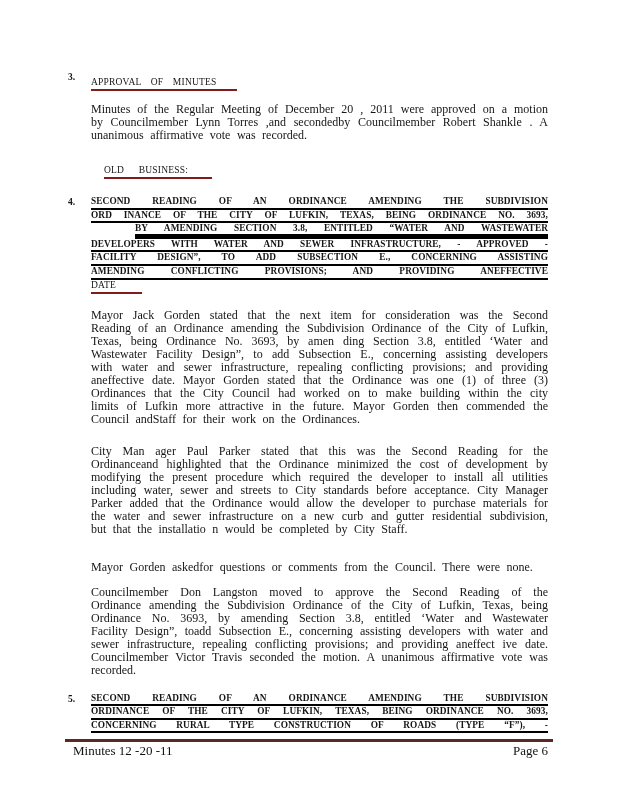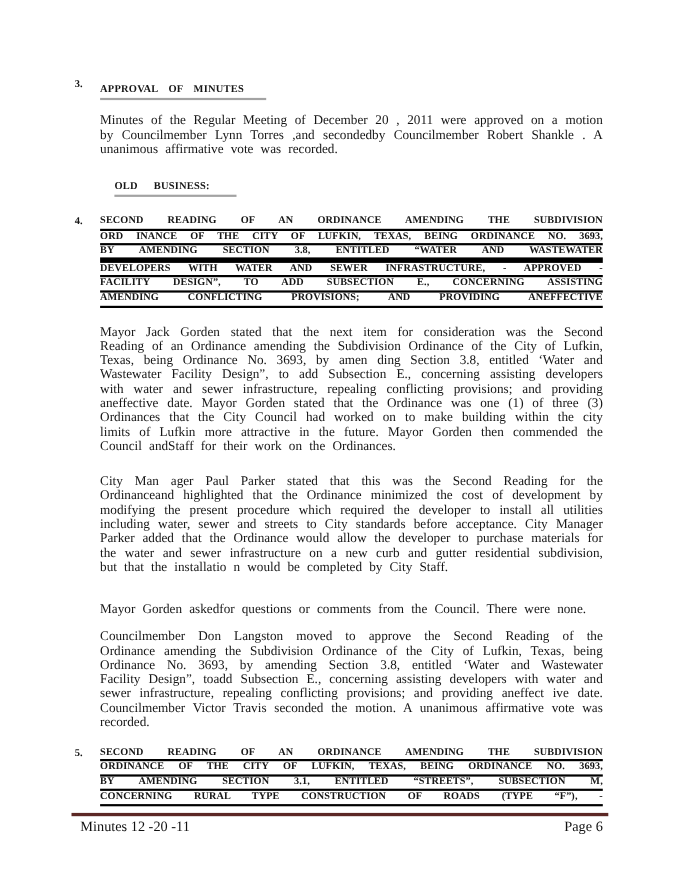--- a/index.html
+++ b/index.html
@@ -23,38 +23,38 @@
   .item { display: flex; align-items: flex-start; }
   .num {
     width: 23px; flex: none;
     font-weight: bold; font-size: 9.5px; line-height: 13px;
   }
   .ibody { flex: 1; min-width: 0; }
 
   
   .h-inline {
     display: inline-block;
-    font-weight: bold; font-size: 9.5px; line-height: 11px;
-    border-bottom: 2px solid #a3a3a3;
+    font-weight: normal; font-size: 9.5px; line-height: 11px;
+    border-bottom: 2px solid #7f1d1d;
     padding-bottom: 1px;
     letter-spacing: 0.2px;
   }
   .apr { word-spacing: 7px; padding-right: 20px; }
   .oldbiz-wrap { margin-left: -8px; margin-top: 17px; }
   .oldbiz { word-spacing: 12px; padding-right: 24px; margin-left: 44px; }
 
   
   .hrow {
     font-weight: bold; font-size: 9.3px; line-height: 10.6px;
     letter-spacing: 0.1px;
     text-align: justify; text-align-last: justify;
     border-bottom: 2px solid #000;
     padding-bottom: 1px;
   }
-  .hrow.thick { border-bottom-width: 5px; padding-bottom: 0; }
+  .hrow.thick { border-bottom-width: 5px; padding-bottom: 0; margin-left: 44px; }
   .hrow.last {
     text-align: left; text-align-last: left;
     border-bottom: none; padding-bottom: 0;
   }
   .hrow.last .h-inline { padding-right: 26px; word-spacing: 0; }
 
   .para {
     font-size: 12px; line-height: 13px;
     text-align: justify;
     word-spacing: 3.5px;
@@ -108,20 +108,23 @@
 
     <div class="item mt-item4">
       <div class="num">4.</div>
       <div class="ibody">
         <div class="hrow">SECOND READING OF AN ORDINANCE AMENDING THE SUBDIVISION</div>
         <div class="hrow">ORD INANCE OF THE CITY OF LUFKIN, TEXAS, BEING ORDINANCE NO. 3693,</div>
         <div class="hrow thick">BY AMENDING SECTION 3.8, ENTITLED “WATER AND WASTEWATER</div>
         <div class="hrow">DEVELOPERS WITH WATER AND SEWER INFRASTRUCTURE, - APPROVED -</div>
         <div class="hrow">FACILITY DESIGN”, TO ADD SUBSECTION E., CONCERNING ASSISTING</div>
         <div class="hrow">AMENDING CONFLICTING PROVISIONS; AND PROVIDING ANEFFECTIVE</div>
+        <div class="hrow last">
+          <span class="h-inline">DATE</span>
+        </div>
       </div>
     </div>
 
     <div class="item mt-p1">
       <div class="num"></div>
       <div class="ibody">
         <p class="para">Mayor Jack Gorden stated that the next item for consideration was the Second Reading of an Ordinance amending the Subdivision Ordinance of the City of Lufkin, Texas, being Ordinance No. 3693, by amen ding Section 3.8, entitled ‘Water and Wastewater Facility Design”, to add Subsection E., concerning assisting developers with water and sewer infrastructure, repealing conflicting provisions; and providing aneffective date. Mayor Gorden stated that the Ordinance was one (1) of three (3) Ordinances that the City Council had worked on to make building within the city limits of Lufkin more attractive in the future. Mayor Gorden then commended the Council andStaff for their work on the Ordinances.</p>
       </div>
     </div>
     <div class="item mt-p2">
@@ -141,21 +144,20 @@
       <div class="ibody">
         <p class="para">Councilmember Don Langston moved to approve the Second Reading of the Ordinance amending the Subdivision Ordinance of the City of Lufkin, Texas, being Ordinance No. 3693, by amending Section 3.8, entitled ‘Water and Wastewater Facility Design”, toadd Subsection E., concerning assisting developers with water and sewer infrastructure, repealing conflicting provisions; and providing aneffect ive date. Councilmember Victor Travis seconded the motion. A unanimous affirmative vote was recorded.</p>
       </div>
     </div>
 
     <div class="item mt-item5">
       <div class="num">5.</div>
       <div class="ibody">
         <div class="hrow">SECOND READING OF AN ORDINANCE AMENDING THE SUBDIVISION</div>
         <div class="hrow">ORDINANCE OF THE CITY OF LUFKIN, TEXAS, BEING ORDINANCE NO. 3693,</div>
-        <div class="hrow">BY AMENDING SECTION 3.1, ENTITLED “STREETS”, SUBSECTION M,</div>
         <div class="hrow">CONCERNING RURAL TYPE CONSTRUCTION OF ROADS (TYPE “F”), -</div>
       </div>
     </div>
 
   </div>
 
   <div class="footer-rule"></div>
   <div class="footer-row">
     <span>Minutes 12 -20 -11</span>
     <span>Page 6</span>

